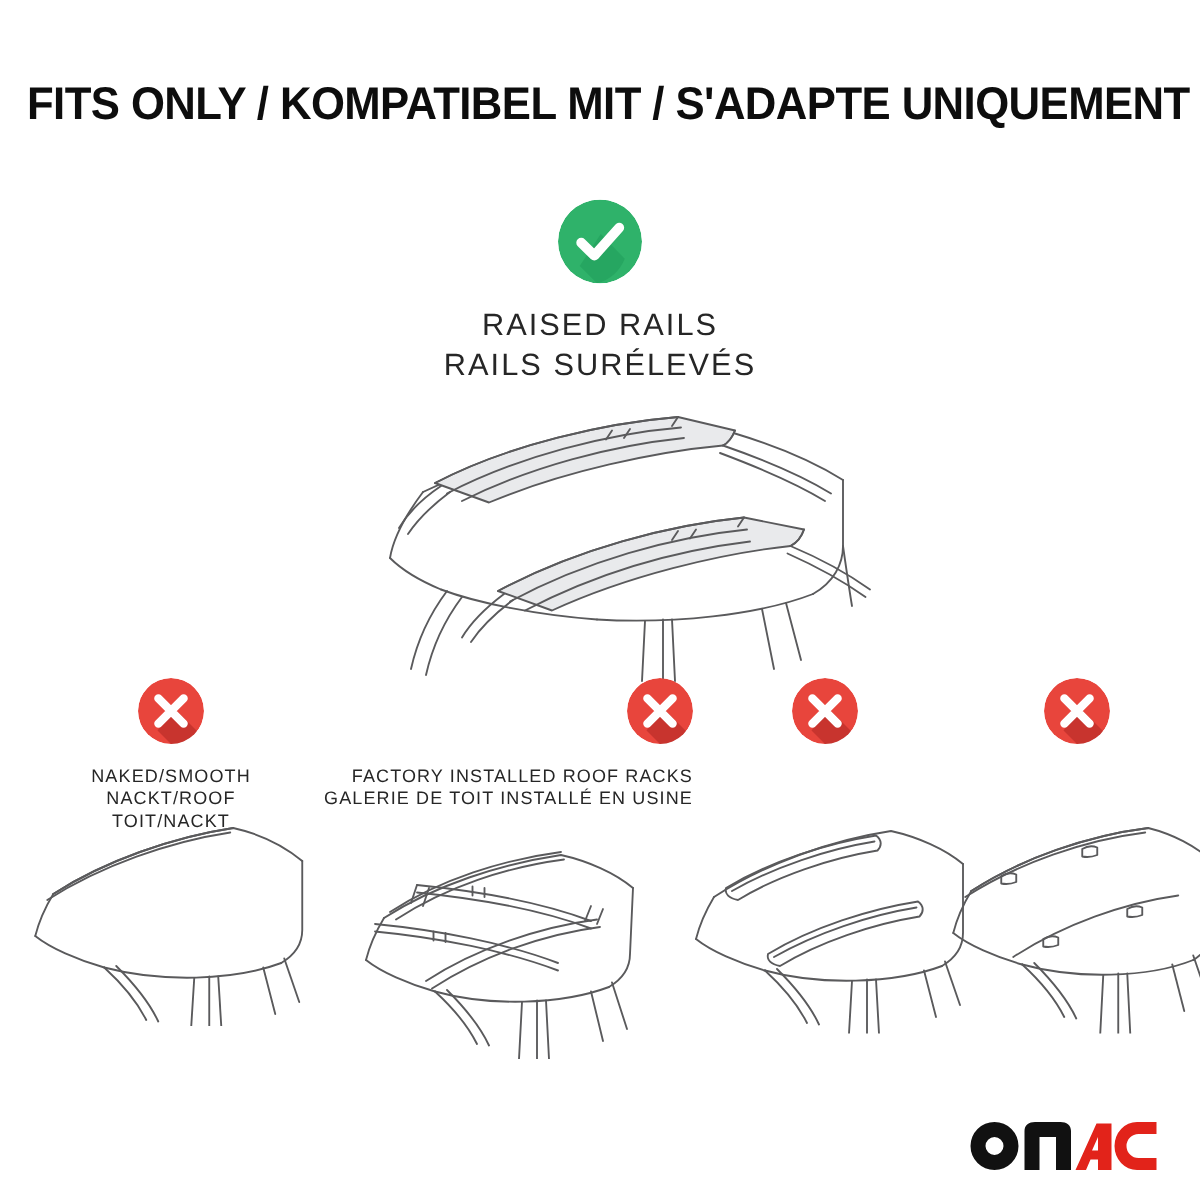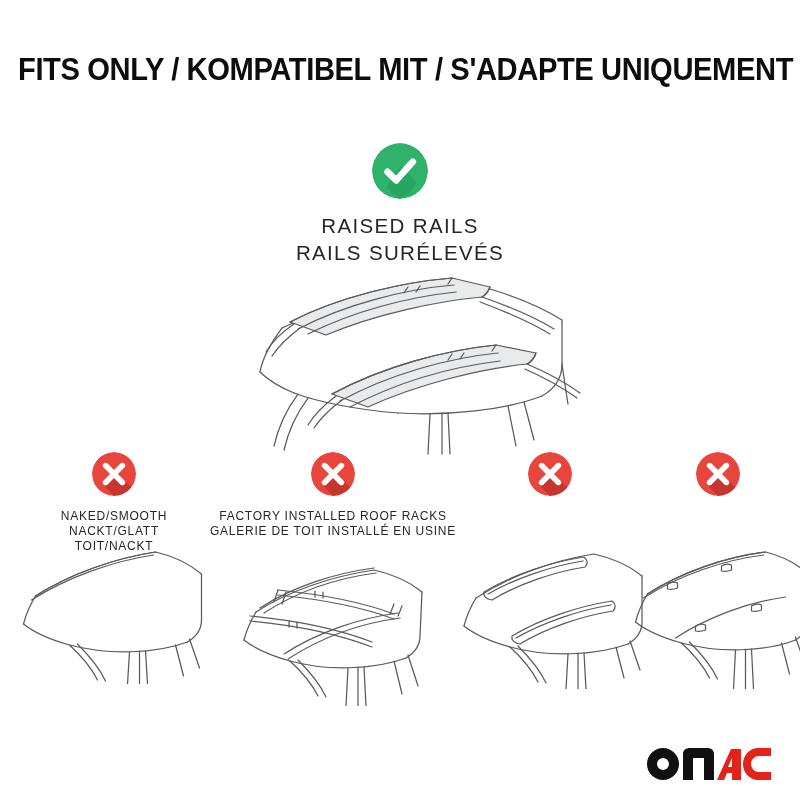--- a/index.html
+++ b/index.html
@@ -29,21 +29,21 @@
     letter-spacing: -0.4px;
     color: #0d0d0d;
     transform: scaleX(0.955);
     transform-origin: center;
     white-space: nowrap;
   }
 
   
   #primary {
     position: absolute;
-    top: 143px;
+    top: 133px;
     left: 0;
     width: 800px;
     text-align: center;
   }
   .badge {
     position: relative;
     display: inline-block;
     border-radius: 50%;
     overflow: hidden;
   }
@@ -94,21 +94,21 @@
     color: #262626;
   }
   .ex-art {
     position: absolute;
     left: 50%;
     transform: translateX(-50%);
   }
 
   
   #col-naked  { left: 14px;  width: 200px; }
-  #col-factory{ left: 204px; width: 258px; }
+  #col-factory{ left: 204px; width: 258px; text-align: right; }
   #col-flush  { left: 450px; width: 200px; }
   #col-fixed  { left: 636px; width: 164px; }
 
   #col-naked   .ex-art { top: 92px;  width: 205px; height: 140px; }
   #col-factory .ex-art { top: 104px; width: 222px; height: 150px; }
   #col-flush   .ex-art { top: 92px;  width: 200px; height: 145px; }
   #col-fixed   .ex-art { top: 92px;  width: 185px; height: 145px; }
 
   
   #logo {
@@ -204,21 +204,21 @@
   <div class="ex-col" id="col-naked">
     <span class="badge">
       <svg width="44" height="44" viewBox="0 0 44 44" aria-hidden="true">
         <circle cx="22" cy="22" r="22" fill="#e8453c"></circle>
         <path d="M24 20 L41 37 A22 22 0 0 1 22 44 L13 35 Z" fill="#a82420" opacity="0.5"></path>
         <path d="M13.6 13.6 L30.4 30.4 M30.4 13.6 L13.6 30.4" stroke="#ffffff" stroke-width="5.6" stroke-linecap="round"></path>
       </svg>
     </span>
     <div class="label-stack">
       <div>NAKED/SMOOTH</div>
-      <div>NACKT/GLATT</div>
+      <div>NACKT/ROOF</div>
       <div>TOIT/NACKT</div>
     </div>
     <div class="ex-art">
       <svg class="stroke-art" viewBox="0 0 205 140" preserveAspectRatio="xMidYMid meet" aria-hidden="true">
         <path d="M24 52 C58 30 104 14 144 8 C162 12 178 20 190 30"></path>
         <path d="M24 52 C18 62 14 72 12 80"></path>
         <path d="M12 80 C22 88 40 96 58 101"></path>
         <path d="M58 101 C96 111 144 110 176 98"></path>
         <path d="M176 98 C186 92 190 84 190 76 L190 30"></path>
         <path d="M24 52 C58 30 104 14 144 8"></path>

